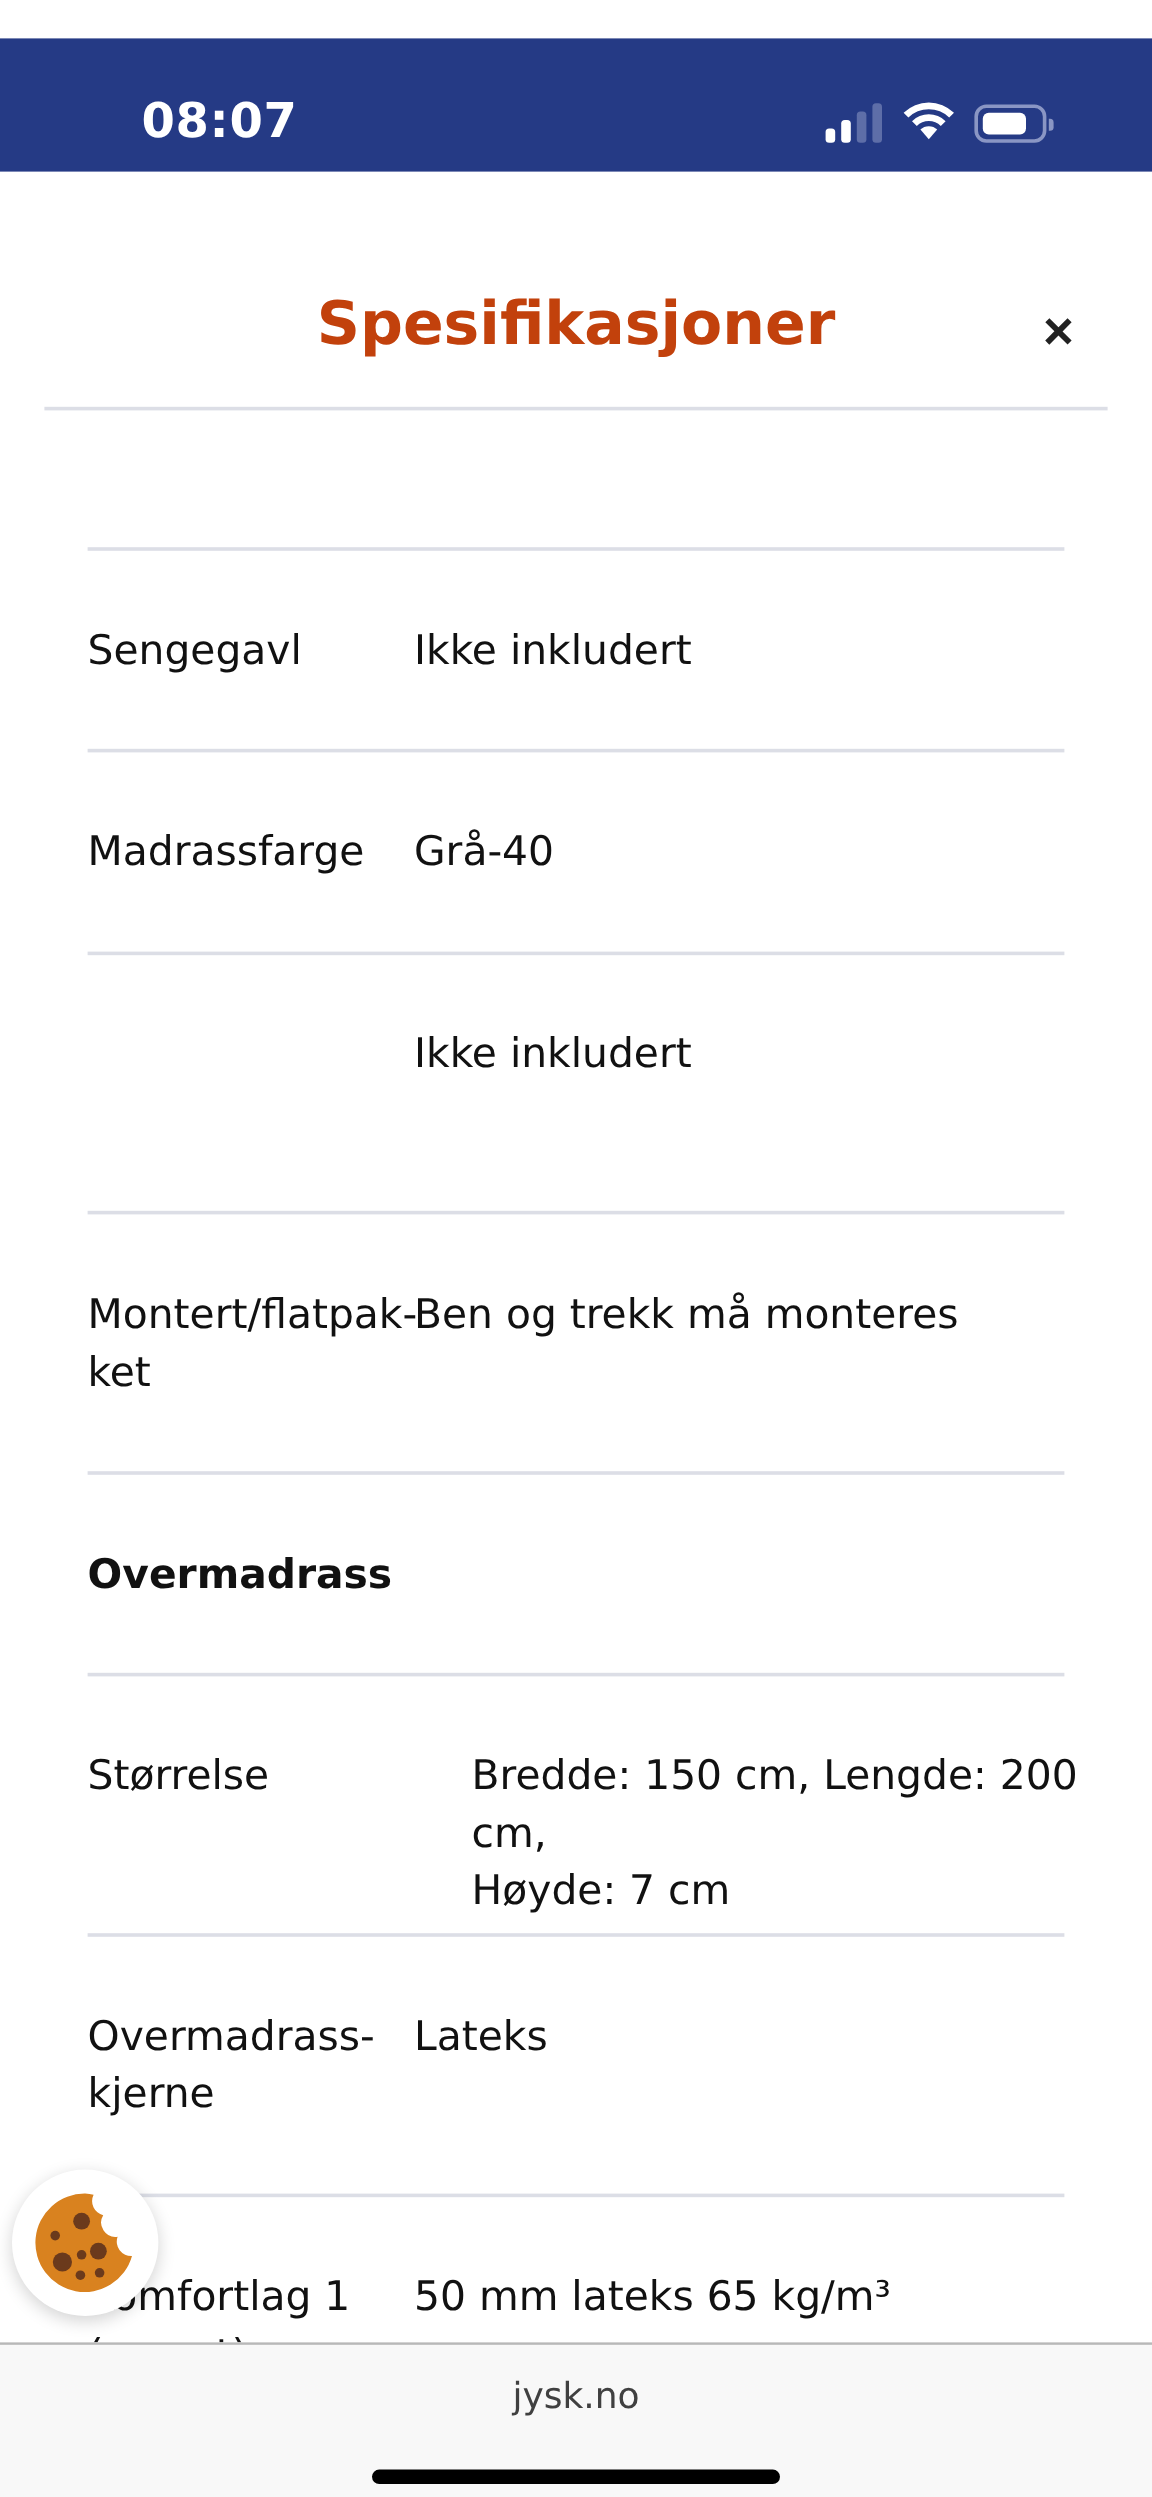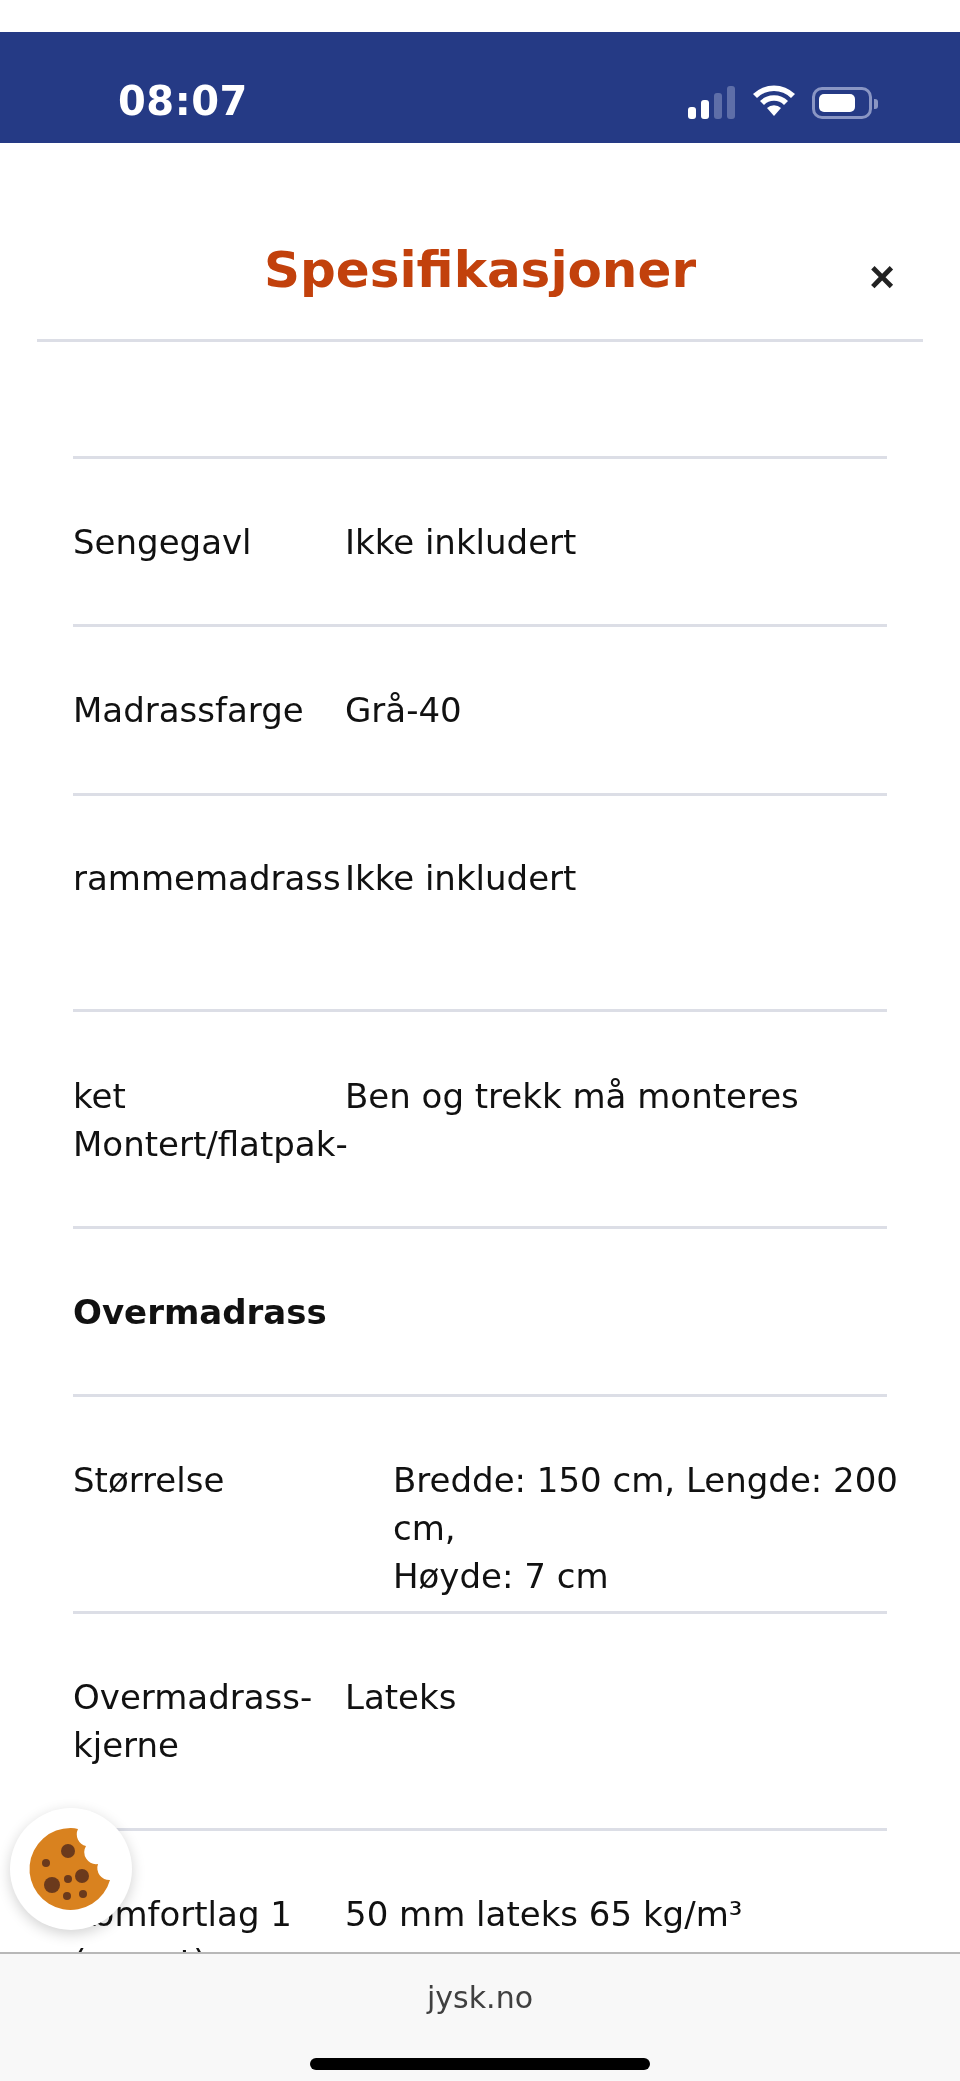--- a/index.html
+++ b/index.html
@@ -70,30 +70,29 @@
   <div class="divider" style="top:282px;"></div>
 
   <div class="row" style="top:344px;">
     <div class="k">Madrassfarge</div>
     <div class="v">Grå-40</div>
   </div>
   <div class="divider" style="top:451px;"></div>
 
   <div class="row" style="top:512px;">
     <div class="k">
-        <div>rammemadrass</div>
       </div>
     <div class="v">Ikke inkludert</div>
   </div>
   <div class="divider" style="top:667px;"></div>
 
   <div class="row" style="top:730px;">
     <div class="k">
+        <div>Montert/flatpak-</div>
         <div>ket</div>
-        <div>Montert/flatpak-</div>
       </div>
     <div class="v">Ben og trekk må monteres</div>
   </div>
   <div class="divider" style="top:884px;"></div>
 
   <div class="row section" style="top:946px;">
     <div class="k">Overmadrass</div>
   </div>
   <div class="divider" style="top:1052px;"></div>
 

